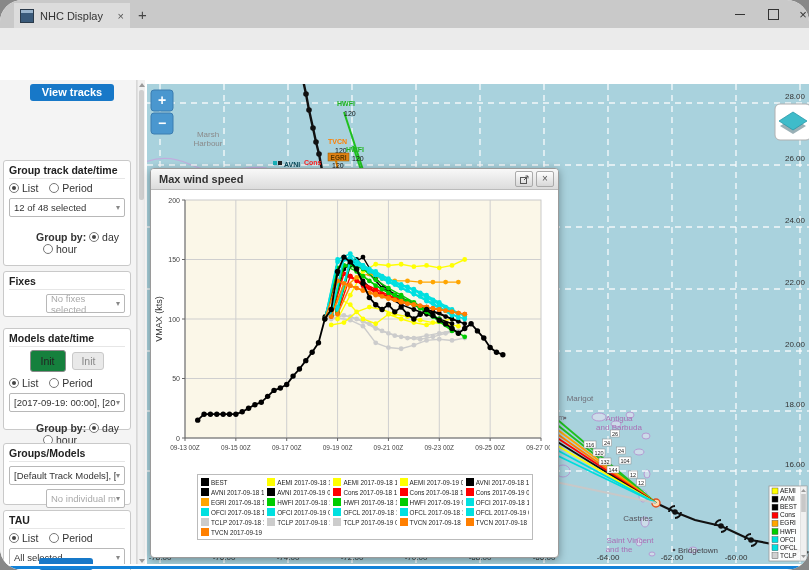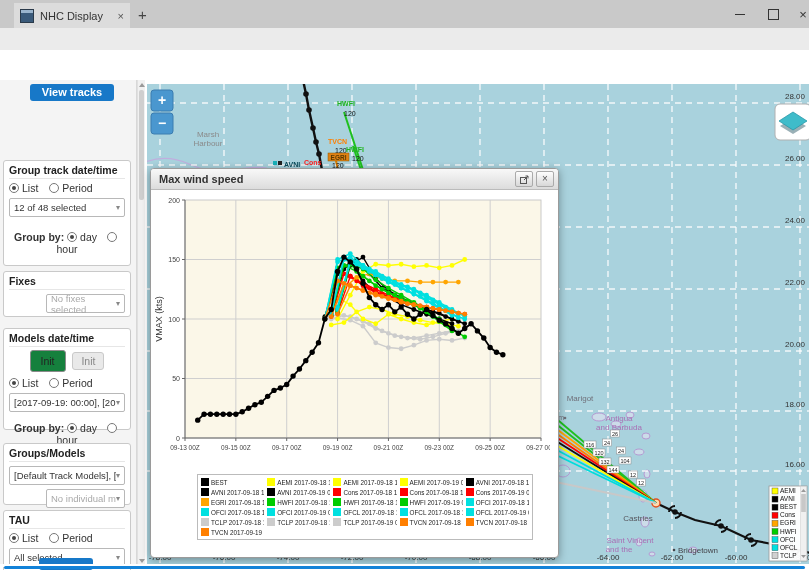--- a/index.html
+++ b/index.html
@@ -1,17 +1,17 @@
 <!DOCTYPE html>
 <html><head>
 <meta charset="utf-8">
 <style>
   html,body{margin:0;padding:0;background:#888;}
   .screen{position:relative;width:809px;height:570px;background:#fff;overflow:hidden;
-          font-family:"Liberation Sans",sans-serif;-webkit-font-smoothing:antialiased;}
+          font-family:"Liberation Sans",sans-serif;border-radius:22px;-webkit-font-smoothing:antialiased;}
   
   .tabbar{position:absolute;left:0;top:0;width:809px;height:28px;background:#c9c9c9;}
   .tab{position:absolute;left:14px;top:3px;width:116px;height:25px;background:#dcdcdc;
        display:flex;align-items:center;padding:0 6px;box-sizing:border-box;}
   .tab .fav{width:12px;height:12px;background:#3a5a7a;border:1px solid #2a3a4a;margin-right:6px;
             box-shadow:inset 0 3px 0 #9ab4cc;}
   .tab .ttl{font-size:11px;color:#333;flex:1;white-space:nowrap;overflow:hidden;}
   .tab .cls{font-size:11px;color:#555;margin-left:4px;}
   .newtab{position:absolute;left:138px;top:6px;font-size:15px;color:#444;}
   .wctl{position:absolute;top:0;height:28px;width:30px;display:flex;align-items:center;justify-content:center;color:#333;}
@@ -43,21 +43,21 @@
          box-sizing:border-box;padding:3px 5px;font-size:10.5px;color:#333;}
   .panel h4{font-size:10.5px;font-weight:bold;margin:0 0 3px;color:#222;border-bottom:1px solid #e6e6e6;padding-bottom:2px;}
   .rb{display:inline-block;width:10px;height:10px;border:1px solid #777;border-radius:50%;background:#fff;
       vertical-align:-1px;margin-right:3px;box-sizing:border-box;}
   .rb.sel::after{content:"";display:block;width:4px;height:4px;margin:2px;background:#444;border-radius:50%;}
   .rlab{margin-right:8px;}
   .selbox{height:17px;border:1px solid #b8b8b8;border-radius:2px;background:#fff;font-size:9.5px;color:#333;
           display:flex;align-items:center;justify-content:space-between;padding:0 4px;margin:4px 0 2px;}
   .selbox .caret{color:#888;font-size:8px;}
   .selbox.dim{color:#a9a9a9;margin-left:37px;}
-  .grp{margin-top:14px;text-align:center;}
+  .grp{margin-top:14px;margin-left:27px;}
   .grp b{font-weight:bold;}
   .ivrow{text-align:center;margin:2px 0 5px;}
   .btn-init{display:inline-block;border:1px solid #8a8a8a;background:#15803d;border-radius:3px;padding:4px 10px;font-size:10.5px;color:#222;}
   .btn-valid{display:inline-block;border:1px solid #c9c9c9;background:#e9e9e9;border-radius:3px;padding:2px 8px;font-size:10.5px;color:#888;margin-left:4px;}
   .sb-scroll{position:absolute;left:137px;top:80px;width:8px;height:486px;background:#f1f1f1;border-left:1px solid #e0e0e0;box-sizing:border-box;}
   .sb-scroll .up,.sb-scroll .dn{position:absolute;left:1px;width:0;height:0;border-left:3px solid transparent;border-right:3px solid transparent;}
   .sb-scroll .up{top:3px;border-bottom:4px solid #9a9a9a;}
   .sb-scroll .dn{bottom:3px;border-top:4px solid #9a9a9a;}
   .sb-scroll .thumb{position:absolute;left:1px;top:10px;width:5px;height:110px;background:#cfcfcf;border-radius:2px;}
   .vtbtn2{position:absolute;left:39px;top:558px;width:54px;height:12px;background:#1778c8;border-radius:3px;}

